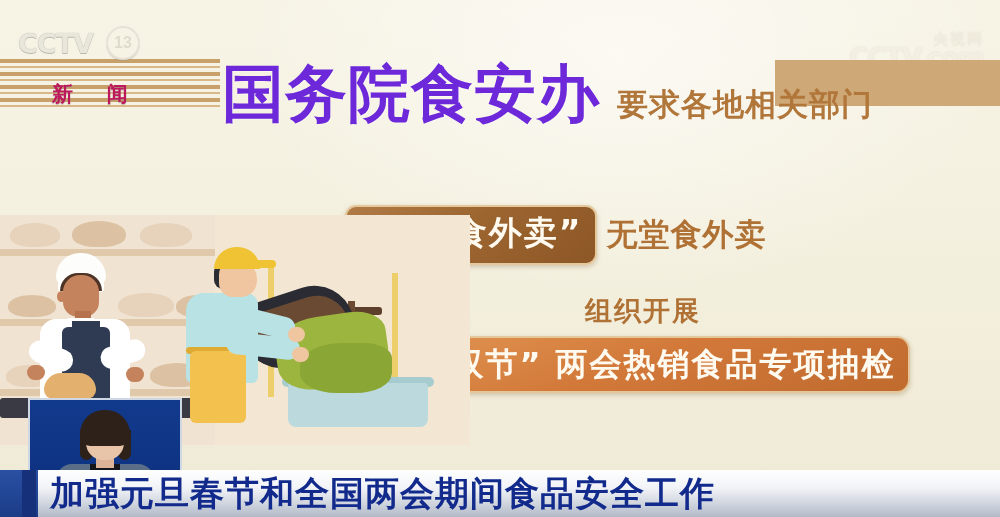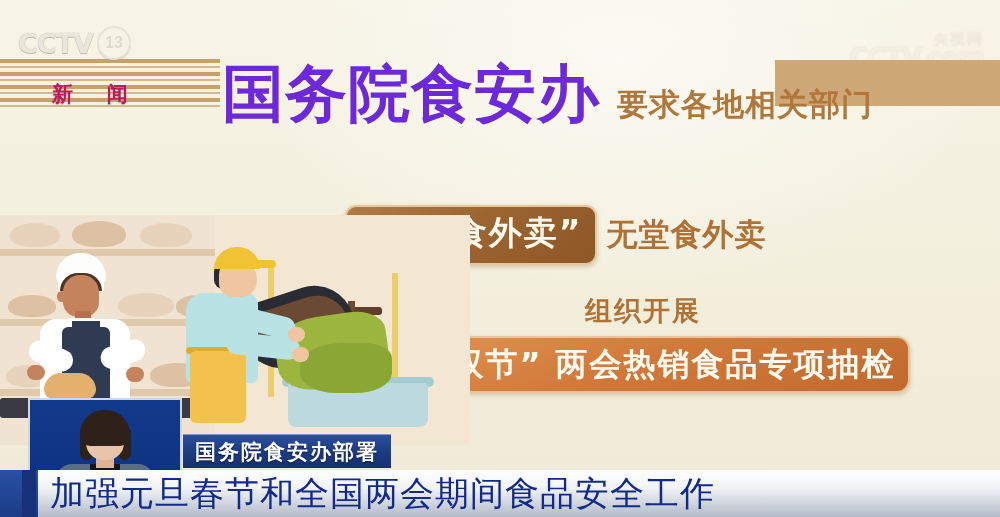--- a/index.html
+++ b/index.html
@@ -15,21 +15,21 @@
   .bg-soft-glow{position:absolute;left:240px;top:0;width:760px;height:300px;
     background:radial-gradient(ellipse at 50% 20%,rgba(255,255,255,.55),rgba(255,255,255,0) 70%);}
 
   
   .stripes{position:absolute;left:0;top:59px;width:220px;height:52px;}
   .stripes i{position:absolute;left:0;width:100%;height:4px;background:#c8a06a;display:block;}
   .stripes i.thin{height:2px;background:#d8b888;}
 
   
   .cctv-logo{position:absolute;left:18px;top:26px;width:175px;height:34px;
-    display:flex;align-items:center;gap:3px;opacity:.92;}
+    display:flex;align-items:center;gap:12px;opacity:.92;}
   .cctv-logo .c-txt{font-size:27px;font-weight:bold;letter-spacing:-1px;
     color:#e8e6dc;text-shadow:0 1px 0 #b9b6a8,0 0 1px #9e9c90;font-family:"DejaVu Sans",sans-serif;}
   .cctv-logo .ring{width:30px;height:30px;border:2.5px solid #e4e2d6;border-radius:50%;
     display:flex;align-items:center;justify-content:center;font-size:16px;font-weight:bold;color:#ddd9cc;
     margin-left:1px;box-shadow:0 1px 0 rgba(160,158,145,.5);}
   .cctv-xinwen{position:absolute;left:52px;top:80px;font-size:21px;font-weight:bold;letter-spacing:14px;
     color:#be185d;text-shadow:0 1px 1px rgba(150,146,132,.6);}
 
   
   .watermark{position:absolute;right:16px;top:30px;text-align:right;opacity:.62;pointer-events:none;}
@@ -130,21 +130,21 @@
     background:linear-gradient(180deg,#2c4f9e 0%,#1d3c85 50%,#16316f 100%);
     display:flex;align-items:center;padding:0 12px;
     border-top:1px solid #7f9ad0;}
   .lower-kicker span{font-size:21px;font-weight:bold;color:#ffffff;letter-spacing:2px;
     font-family:"DejaVu Sans","Liberation Sans",sans-serif;text-shadow:0 1px 2px rgba(0,0,0,.5);}
   .lower-bar{position:absolute;left:0;top:470px;width:1000px;height:47px;
     background:linear-gradient(180deg,#2a50a4 0%,#1b3c87 100%);}
   .lower-bar-inner{position:absolute;left:38px;top:470px;width:962px;height:47px;
     background:linear-gradient(180deg,#ffffff 0%,#f1f3f7 38%,#c9cfd9 78%,#b3bac7 100%);}
   .lower-title{position:absolute;left:50px;top:470px;height:47px;display:flex;align-items:center;}
-  .lower-title span{font-size:34px;font-weight:normal;color:#112a8c;letter-spacing:1px;
+  .lower-title span{font-size:34px;font-weight:bold;color:#112a8c;letter-spacing:1px;
     font-family:"DejaVu Sans","Liberation Sans",sans-serif;white-space:nowrap;}
   .lower-edge{position:absolute;left:22px;top:470px;width:14px;height:47px;background:#16317a;}
 </style>
 </head>
 <body>
 
 <div class="stage">
 
   <div class="bg-base"></div>
   <div class="bg-soft-glow"></div>
@@ -251,23 +251,20 @@
     <div class="sl-arm2"></div>
     <div class="sl-hair2"></div>
     <div class="sl-hair3"></div>
     <div class="sl-neck"></div>
     <div class="sl-head"></div>
     <div class="sl-hair"></div>
     <div class="sl-hand1"></div>
     <div class="sl-hand2"></div>
   </div>
 
-  <div class="lower-kicker">
-    <span>国务院食安办部署</span>
-  </div>
   <div class="lower-bar"></div>
   <div class="lower-bar-inner"></div>
   <div class="lower-edge"></div>
   <div class="lower-title">
     <span>加强元旦春节和全国两会期间食品安全工作</span>
   </div>
 
 </div>
 
 </body></html>

